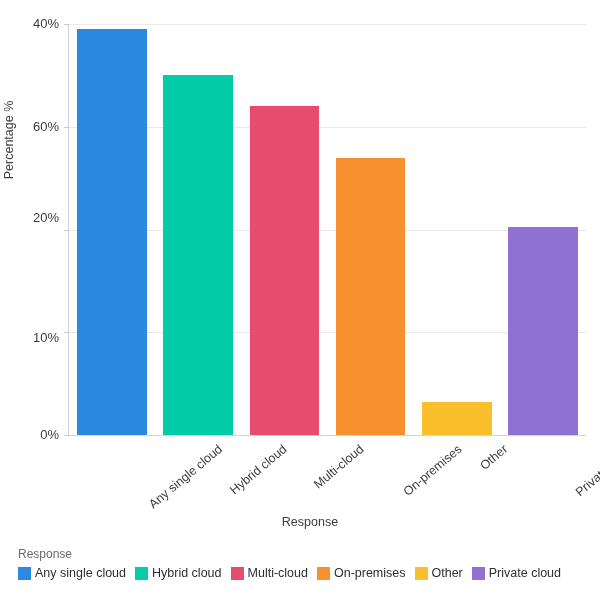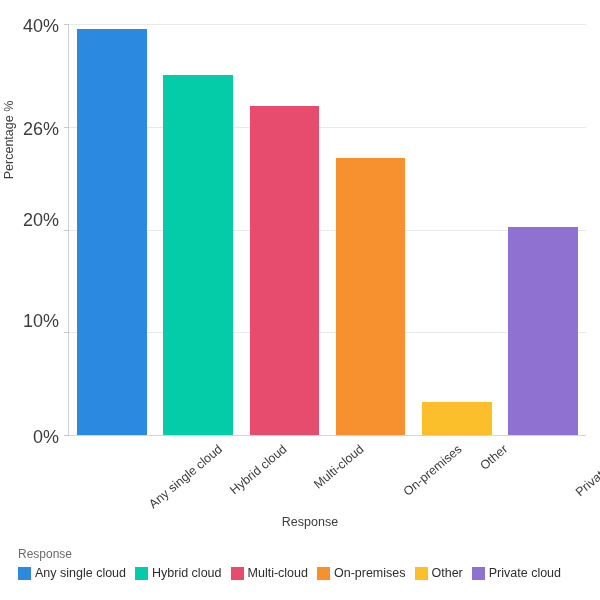--- a/index.html
+++ b/index.html
@@ -52,21 +52,21 @@
     height: 1px;
     background: #c8c8c8;
   }
 
   
   .ytick-label {
     position: absolute;
     right: 541px; 
     text-align: right;
     width: 60px;
-    font-size: 18px;
+    font-size: 13px;
     color: #3d3d3d;
     white-space: nowrap;
     line-height: 1;
   }
 
   .y-axis-title {
     position: absolute;
     left: 2px;
     top: 182px;
     width: 140px;
@@ -145,23 +145,23 @@
 </style>
 </head>
 <body>
 
 <div id="chart-root">
 
   <div class="y-axis-title">Percentage %</div>
 
   <div id="ytick-labels">
       <div class="ytick-label" style="top: 428px;">0%</div>
-      <div class="ytick-label" style="top: 312px;">10%</div>
+      <div class="ytick-label" style="top: 331px;">10%</div>
       <div class="ytick-label" style="top: 211px;">20%</div>
-      <div class="ytick-label" style="top: 119.75px;">26%</div>
+      <div class="ytick-label" style="top: 119.75px;">60%</div>
       <div class="ytick-label" style="top: 17px;">40%</div>
     </div>
 
   <div class="plot-area">
     <div id="gridlines">
         <div class="gridline baseline" style="top: 411px;"></div>
         <div class="tick-mark" style="top: 411px;"></div>
         <div class="gridline" style="top: 308.25px;"></div>
         <div class="tick-mark" style="top: 308.25px;"></div>
         <div class="gridline" style="top: 205.5px;"></div>

